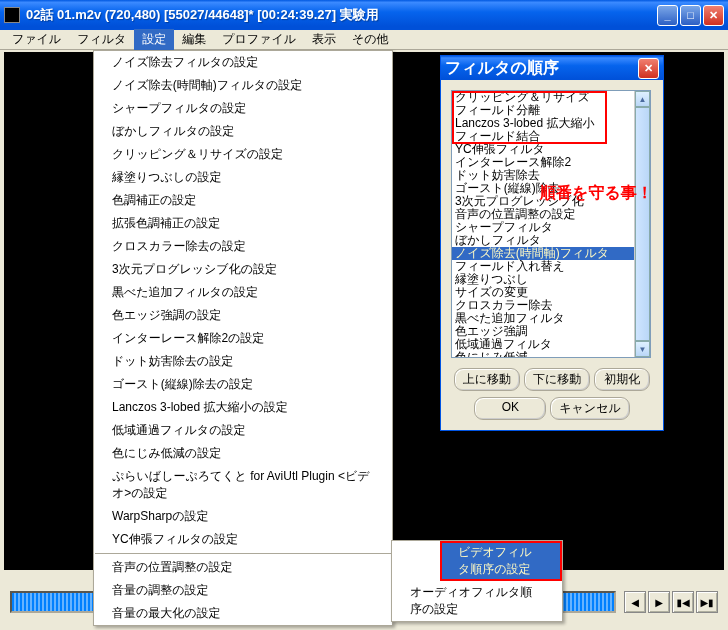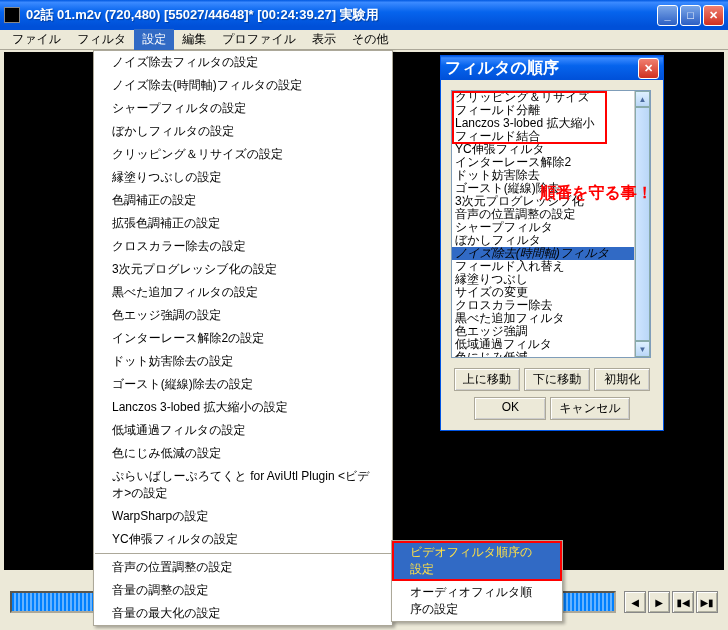--- a/index.html
+++ b/index.html
@@ -93,21 +93,22 @@
       box-shadow: 2px 2px 3px rgba(0,0,0,0.3);
       z-index: 10;
     }
     .dropdown-item {
       padding: 3px 20px 3px 18px;
       cursor: pointer;
       position: relative;
     }
     .dropdown-item.highlight {
       background: #316ac5;
-      color: #fde047;
+      color: #fef9c3;
+      margin-left: 48px;
     }
     .dropdown-sep {
       height: 1px;
       background: #aca899;
       margin: 2px 1px;
     }
     .submenu {
       position: absolute;
       left: 391px;
       top: 540px;
@@ -163,22 +164,21 @@
       bottom: 0;
     }
     .list-item {
       padding: 0px 3px;
       font-size: 12px;
       line-height: 13px;
       white-space: nowrap;
     }
     .list-item.selected {
       background: #316ac5;
-      color: #000000;
-      font-style: italic;
+      color: #fef9c3;
     }
     .scrollbar {
       position: absolute;
       right: 0;
       top: 0;
       bottom: 0;
       width: 16px;
       background: #f1efe2;
       border-left: 1px solid #ccc;
     }
@@ -211,21 +211,21 @@
       justify-content: center;
       gap: 4px;
       margin-top: 10px;
     }
     .dialog-buttons-row2 {
       margin-top: 6px;
     }
     .btn {
       background: #ece9d8;
       border: 1px solid #aca899;
-      border-radius: 0;
+      border-radius: 9px;
       padding: 2px 8px;
       font-size: 12px;
       min-width: 56px;
       text-align: center;
       cursor: pointer;
       box-shadow: inset 1px 1px #fff, inset -1px -1px #ccc;
     }
     .annotation {
       position: absolute;
       color: red;

